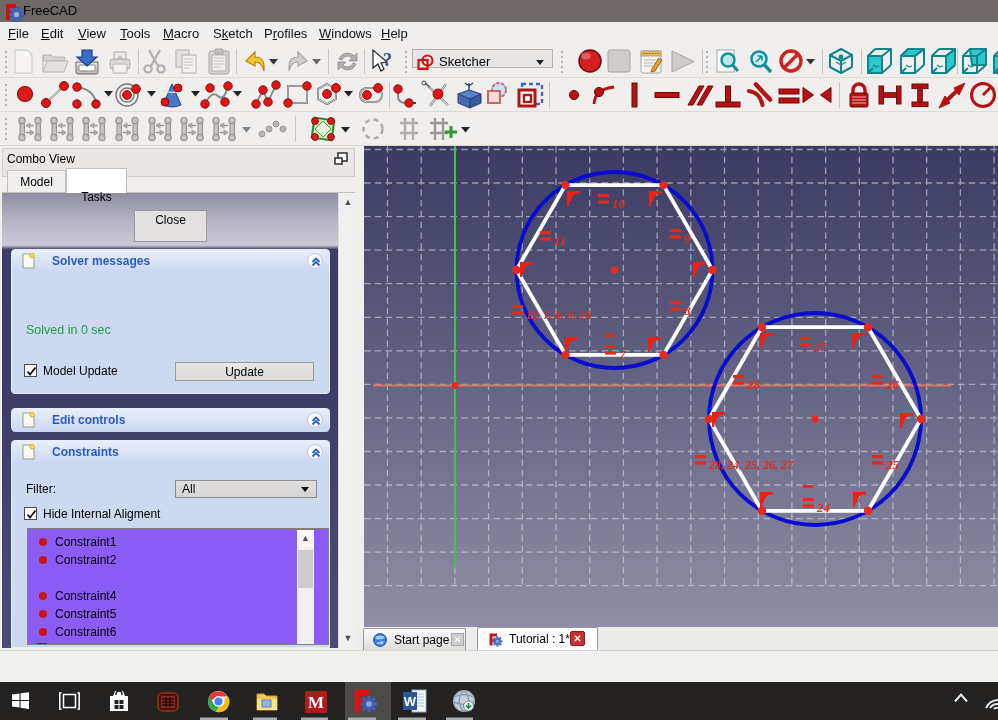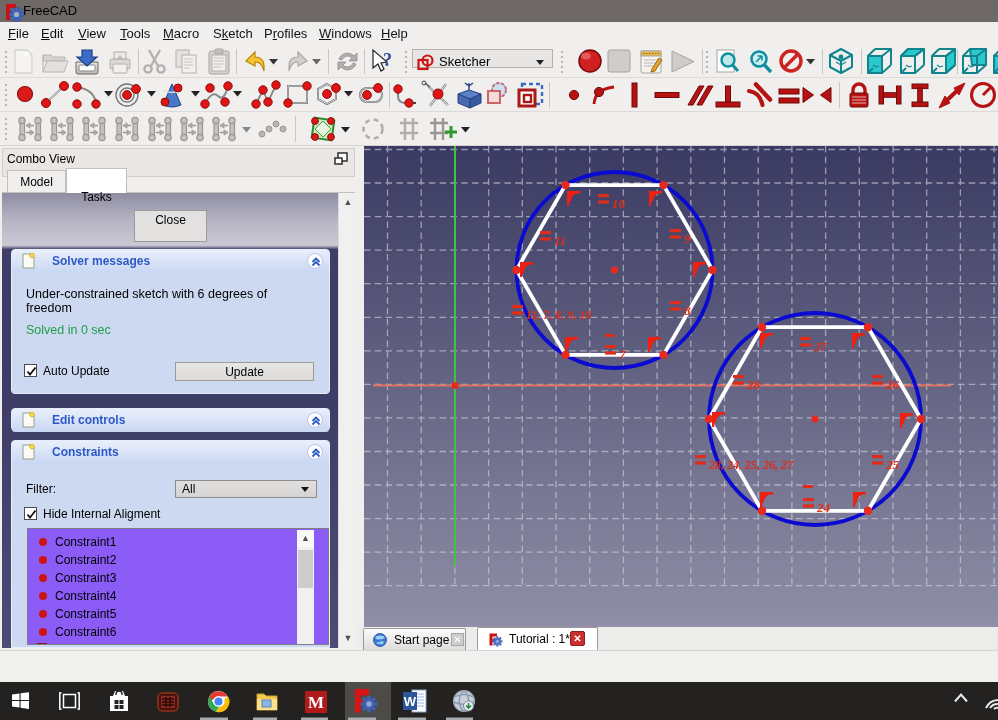--- a/index.html
+++ b/index.html
@@ -539,28 +539,27 @@
           <circle cx="10" cy="2.5" r="2.3" fill="#ffd83e" stroke="#c8a520" stroke-width="0.7"></circle>
         </svg>
         <div class="ct">Solver messages</div>
         <div class="chev">
             <svg width="12" height="12" viewBox="0 0 12 12" fill="none" stroke="#2d59c8" stroke-width="1.8">
               <path d="M2.5 6 L6 2.5 L9.5 6"></path>
               <path d="M2.5 9.5 L6 6 L9.5 9.5"></path>
             </svg>
           </div>
       </div>
-      <div id="txt1" class="abs" style="top:37px; left:14px; position:absolute;">Under-constrained sketch with 6 degrees of freedom</div>
       <div id="txt2" class="abs" style="top:73px; left:14px; position:absolute;">Solved in 0 sec</div>
       <div class="cb" style="left:12px; top:114px;">
           <svg width="13" height="13" viewBox="0 0 13 13">
             <path d="M2.5 6.5 L5 9.5 L10.5 2.5" fill="none" stroke="#111" stroke-width="1.8"></path>
           </svg>
         </div>
-      <div class="cblbl" style="left:31px; top:114px;">Auto Update</div>
+      <div class="cblbl" style="left:31px; top:114px;">Model Update</div>
       <div id="updateBtn" class="abs" style="position:absolute;">Update</div>
     </div>
 
     <div class="card" style="top:215px; height:23px;">
       <div class="cardHead" style="border-radius:3px;">
         <svg class="pageico" viewBox="0 0 13 16">
           <path d="M1 1 h8 l3 3 v11 h-11 z" fill="#fbfbf6" stroke="#9a9a8a" stroke-width="1"></path>
           <path d="M9 1 l3 3 h-3 z" fill="#d8d8c8" stroke="#9a9a8a" stroke-width="0.8"></path>
           <circle cx="10" cy="2.5" r="2.3" fill="#ffd83e" stroke="#c8a520" stroke-width="0.7"></circle>
         </svg>
@@ -595,24 +594,20 @@
           <div class="da"></div>
         </div>
       <div id="clist" class="abs" style="position:absolute;">
           <div class="citem" style="top:4px">
             <div class="dot"></div>
             <div class="lb">Constraint1</div>
           </div>
           <div class="citem" style="top:22px">
             <div class="dot"></div>
             <div class="lb">Constraint2</div>
-          </div>
-          <div class="citem" style="top:40px">
-            <div class="dot"></div>
-            <div class="lb">Constraint3</div>
           </div>
           <div class="citem" style="top:58px">
             <div class="dot"></div>
             <div class="lb">Constraint4</div>
           </div>
           <div class="citem" style="top:76px">
             <div class="dot"></div>
             <div class="lb">Constraint5</div>
           </div>
           <div class="citem" style="top:94px">

